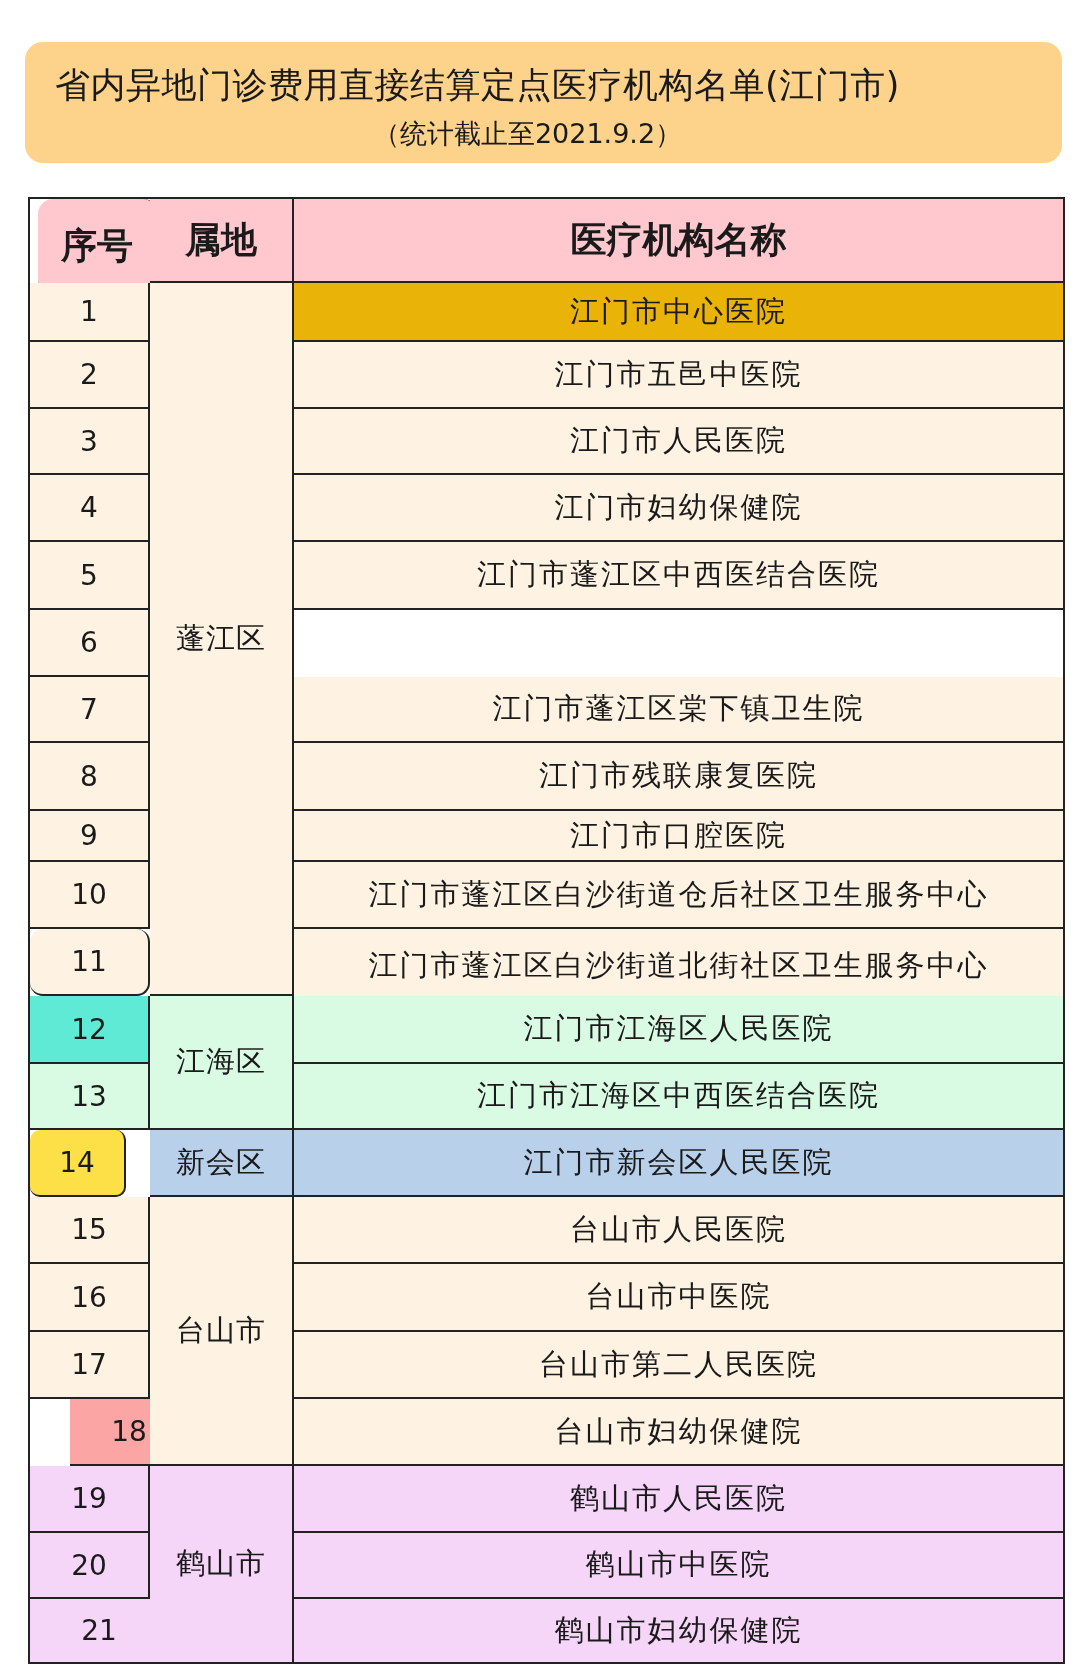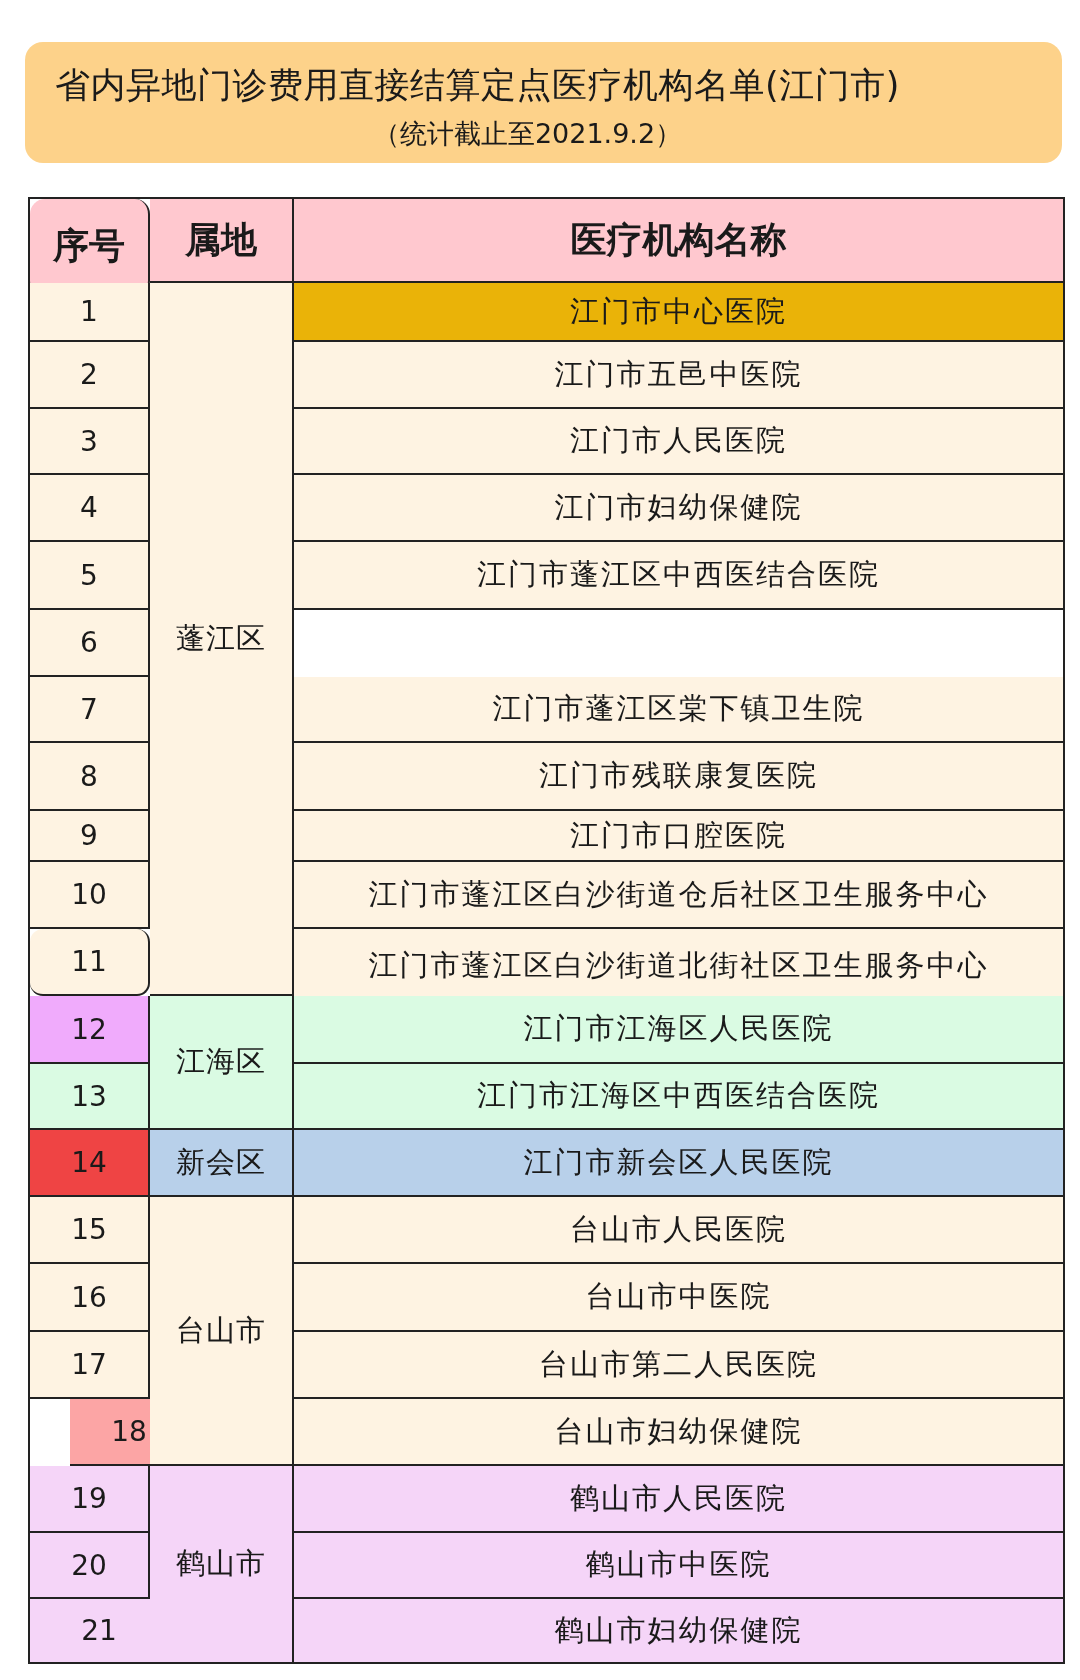--- a/index.html
+++ b/index.html
@@ -23,21 +23,21 @@
   </style>
 </head>
 <body>
 
 <div class="banner">
   <div class="banner-title">省内异地门诊费用直接结算定点医疗机构名单(江门市)</div>
   <div class="banner-sub">（统计截止至2021.9.2）</div>
 </div>
 
 <div class="tbl" id="tbl">
-  <div class="cell h" style="left:0;top:0;width:120px;height:97px;border-radius:15px;">序号</div>
+  <div class="cell h" style="left:8px;top:0;width:120px;height:97px;border-radius:15px;">序号</div>
   <div class="cell h" style="left:120px;top:0;width:144px;height:84px;">属地</div>
   <div class="cell h" style="left:264px;top:0;width:769px;height:84px;border-right:none;">医疗机构名称</div>
 
   <div class="cell num" style="top: 84px; height: 59px; background: rgb(254, 243, 226); left: 0px; width: 120px;">1</div>
   <div class="cell name" style="top: 84px; height: 59px; background: #eab308; left: 264px; width: 769px;">江门市中心医院</div>
   <div class="cell num" style="top: 143px; height: 67px; background: rgb(254, 243, 226); left: 0px; width: 120px;">2</div>
   <div class="cell name" style="top: 143px; height: 67px; background: rgb(254, 243, 226); left: 264px; width: 769px;">江门市五邑中医院</div>
   <div class="cell num" style="top: 210px; height: 66px; background: rgb(254, 243, 226); left: 0px; width: 120px;">3</div>
   <div class="cell name" style="top: 210px; height: 66px; background: rgb(254, 243, 226); left: 264px; width: 769px;">江门市人民医院</div>
   <div class="cell num" style="top: 276px; height: 67px; background: rgb(254, 243, 226); left: 0px; width: 120px;">4</div>
@@ -48,25 +48,25 @@
   <div class="cell num" style="top: 478px; height: 66px; background: rgb(254, 243, 226); left: 0px; width: 120px;">7</div>
   <div class="cell name" style="top: 478px; height: 66px; background: rgb(254, 243, 226); left: 264px; width: 769px;">江门市蓬江区棠下镇卫生院</div>
   <div class="cell num" style="top: 544px; height: 68px; background: rgb(254, 243, 226); left: 0px; width: 120px;">8</div>
   <div class="cell name" style="top: 544px; height: 68px; background: rgb(254, 243, 226); left: 264px; width: 769px;">江门市残联康复医院</div>
   <div class="cell num" style="top: 612px; height: 51px; background: rgb(254, 243, 226); left: 0px; width: 120px;">9</div>
   <div class="cell name" style="top: 612px; height: 51px; background: rgb(254, 243, 226); left: 264px; width: 769px;">江门市口腔医院</div>
   <div class="cell num" style="top: 663px; height: 67px; background: rgb(254, 243, 226); left: 0px; width: 120px;">10</div>
   <div class="cell name" style="top: 663px; height: 67px; background: rgb(254, 243, 226); left: 264px; width: 769px;">江门市蓬江区白沙街道仓后社区卫生服务中心</div>
   <div class="cell num" style="top: 730px; height: 67px; background: rgb(254, 243, 226); left: 0px; width: 120px; border-radius: 13px;">11</div>
   <div class="cell name" style="top: 730px; height: 75px; background: rgb(254, 243, 226); left: 264px; width: 769px;">江门市蓬江区白沙街道北街社区卫生服务中心</div>
-  <div class="cell num" style="top: 797px; height: 68px; background: #f0abfc; left: 0px; width: 120px; text-align: center;">12</div>
+  <div class="cell num" style="top: 797px; height: 68px; background: #5eead4; left: 0px; width: 120px; text-align: center;">12</div>
   <div class="cell name" style="top: 797px; height: 68px; background: rgb(218, 251, 227); left: 264px; width: 769px;">江门市江海区人民医院</div>
   <div class="cell num" style="top: 865px; height: 66px; background: rgb(218, 251, 227); left: 0px; width: 120px;">13</div>
   <div class="cell name" style="top: 865px; height: 66px; background: rgb(218, 251, 227); left: 264px; width: 769px;">江门市江海区中西医结合医院</div>
-  <div class="cell num" style="top: 931px; height: 67px; background: #ef4444; left: 0px; width: 120px;">14</div>
+  <div class="cell num" style="top: 931px; height: 67px; background: #fde047; left: 0px; width: 96px; border-radius: 10px;">14</div>
   <div class="cell name" style="top: 931px; height: 67px; background: rgb(184, 208, 234); left: 264px; width: 769px;">江门市新会区人民医院</div>
   <div class="cell num" style="top: 998px; height: 67px; background: rgb(254, 243, 226); left: 0px; width: 120px;">15</div>
   <div class="cell name" style="top: 998px; height: 67px; background: rgb(254, 243, 226); left: 264px; width: 769px;">台山市人民医院</div>
   <div class="cell num" style="top: 1065px; height: 68px; background: rgb(254, 243, 226); left: 0px; width: 120px;">16</div>
   <div class="cell name" style="top: 1065px; height: 68px; background: rgb(254, 243, 226); left: 264px; width: 769px;">台山市中医院</div>
   <div class="cell num" style="top: 1133px; height: 67px; background: rgb(254, 243, 226); left: 0px; width: 120px;">17</div>
   <div class="cell name" style="top: 1133px; height: 67px; background: rgb(254, 243, 226); left: 264px; width: 769px;">台山市第二人民医院</div>
   <div class="cell num" style="top: 1200px; height: 67px; background: #fca5a5; left: 0px; width: 120px; margin-left: 40px;">18</div>
   <div class="cell name" style="top: 1200px; height: 67px; background: rgb(254, 243, 226); left: 264px; width: 769px;">台山市妇幼保健院</div>
   <div class="cell num" style="top: 1267px; height: 67px; background: rgb(245, 213, 248); left: 0px; width: 120px;">19</div>

